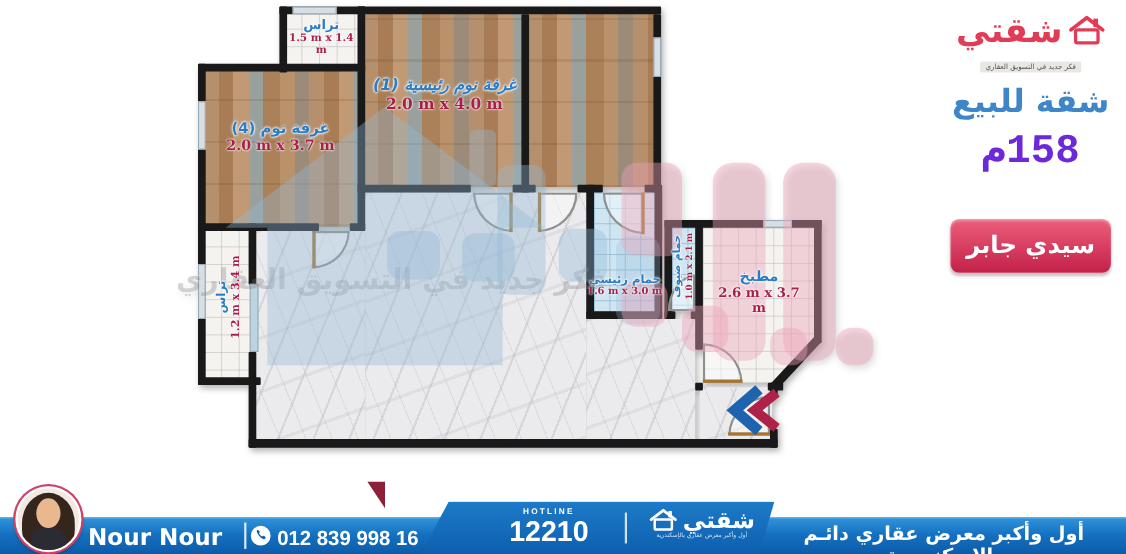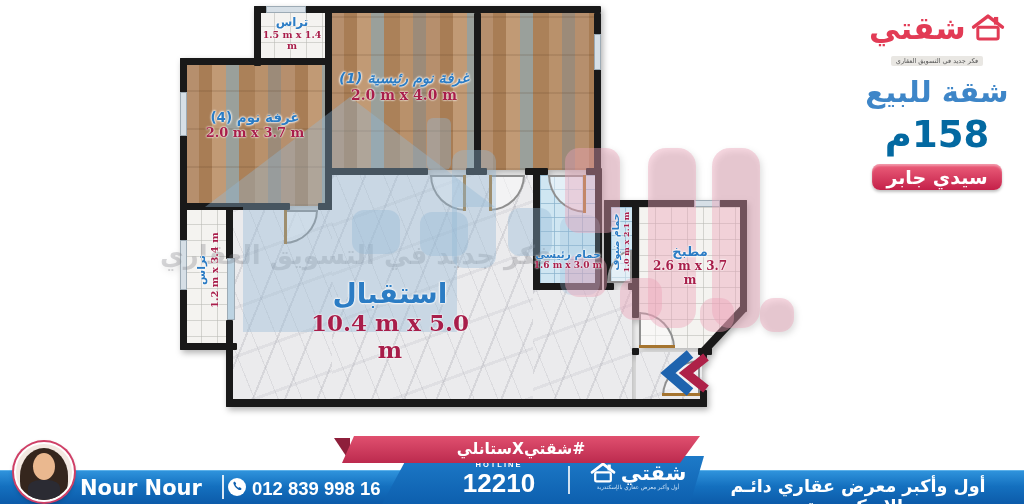--- a/index.html
+++ b/index.html
@@ -33,24 +33,24 @@
   .rot{transform:rotate(-90deg);transform-origin:center center;}
   
   .wm-pink{position:absolute;background:rgba(236,163,184,.42);border-radius:14px;z-index:20;}
   .wm-blue{position:absolute;background:rgba(148,183,214,.38);border-radius:12px;z-index:20;}
   .wm-text{position:absolute;color:rgba(120,120,126,.30);font-size:26px;font-weight:bold;
            white-space:nowrap;z-index:19;}
   
   .side{position:absolute;left:856px;top:0;width:162px;height:200px;text-align:center;direction:rtl;}
   .brand-red{color:#e23b55;font-weight:900;}
   .side-title{color:#3e86c8;font-weight:bold;font-size:29px;}
-  .side-area{color:#0369a1;font-weight:bold;font-size:37px;direction:rtl;}
+  .side-area{color:#6d28d9;font-weight:bold;font-size:37px;direction:rtl;font-family:Liberation Mono, monospace;}
   .loc-badge{display:inline-block;background:linear-gradient(180deg,#ec5f7b,#c42049);
-             color:#fff;font-weight:bold;font-size:19px;padding:2px 14px;border-radius:8px;
-             box-shadow:inset 0 2px 2px rgba(255,255,255,.35),0 2px 3px rgba(0,0,0,.25);}
+             color:#fff;font-weight:bold;font-size:22px;padding:12px 14px;border-radius:8px;
+             box-shadow:inset 0 2px 2px rgba(255,255,255,.35),0 2px 3px rgba(0,0,0,.25);margin-top:32px;}
   .tagline-sm{display:inline-block;font-size:6.5px;color:#555;background:#e9e7e3;
               padding:1px 5px;border-radius:2px;letter-spacing:.5px;}
   
   .bar{position:absolute;left:0;top:470px;width:1024px;height:34px;
        background:linear-gradient(180deg,#2f93dc 0%,#1470bf 45%,#0c5aa8 100%);
        border-top:1px solid #5db1ea;z-index:40;}
   .avatar{position:absolute;left:14px;top:442px;width:56px;height:56px;border-radius:50%;
           background:#f3e9e2;border:2px solid #fff;box-shadow:0 0 0 2px #cf3f66,0 2px 5px rgba(0,0,0,.35);
           overflow:hidden;z-index:50;}
   .hair{position:absolute;left:4px;top:4px;width:48px;height:56px;border-radius:50% 50% 40% 40%;background:#35261d;}
@@ -189,24 +189,20 @@
       <span class="rdim" style="font-size:14px;">2.0 m x 4.0 m</span>
     </div>
     <div class="rlabel" style="left:192px;top:110px;width:126px;">
       <span class="rname" style="font-size:13.5px;">غرفة نوم (4)</span>
       <span class="rdim" style="font-size:13px;">2.0 m x 3.7 m</span>
     </div>
     <div class="rlabel rot" style="left:162px;top:258px;width:92px;">
       <span class="rname" style="font-size:11px;">تراس</span>
       <span class="rdim" style="font-size:10px;">1.2 m x 3.4 m</span>
     </div>
-    <div class="rlabel" style="left:295px;top:278px;width:190px;">
-      <span class="rname" style="font-size:28px;">استقبال</span>
-      <span class="rdim" style="font-size:23px;">10.4 m x 5.0 m</span>
-    </div>
     <div class="rlabel" style="left:528px;top:248px;width:80px;">
       <span class="rname" style="font-size:10.5px;">حمام رئيسي</span>
       <span class="rdim" style="font-size:9px;">1.6 m x 3.0 m</span>
     </div>
     <div class="rlabel rot" style="left:586px;top:232px;width:70px;">
       <span class="rname" style="font-size:9.5px;">حمام ضيوف</span>
       <span class="rdim" style="font-size:8px;">1.0 m x 2.1 m</span>
     </div>
     <div class="rlabel" style="left:648px;top:245px;width:84px;">
       <span class="rname" style="font-size:13px;">مطبخ</span>
@@ -254,16 +250,15 @@
     <div class="flogo">
       <svg width="26" height="24" viewBox="0 0 40 34" style="vertical-align:top;margin-top:1px;">
         <rect x="27" y="4" width="5" height="9" fill="#fff"></rect>
         <polyline points="3,16 20,3 37,16" stroke="#fff" stroke-width="4" fill="none" stroke-linecap="round" stroke-linejoin="round"></polyline>
         <rect x="8" y="16" width="24" height="14" rx="2" fill="none" stroke="#fff" stroke-width="3.5"></rect>
       </svg>
       <span class="flogo-txt">شقتي</span>
       <span class="flogo-tag">أول وأكبر معرض عقاري بالإسكندرية</span>
     </div>
   </div>
-  <div class="ribbon">#شقتيXستانلي</div>
   <div class="bar-tagline">أول وأكبر معرض عقاري دائـم بالإسكنـدرية</div>
 
 </div>
 
 </body></html>

